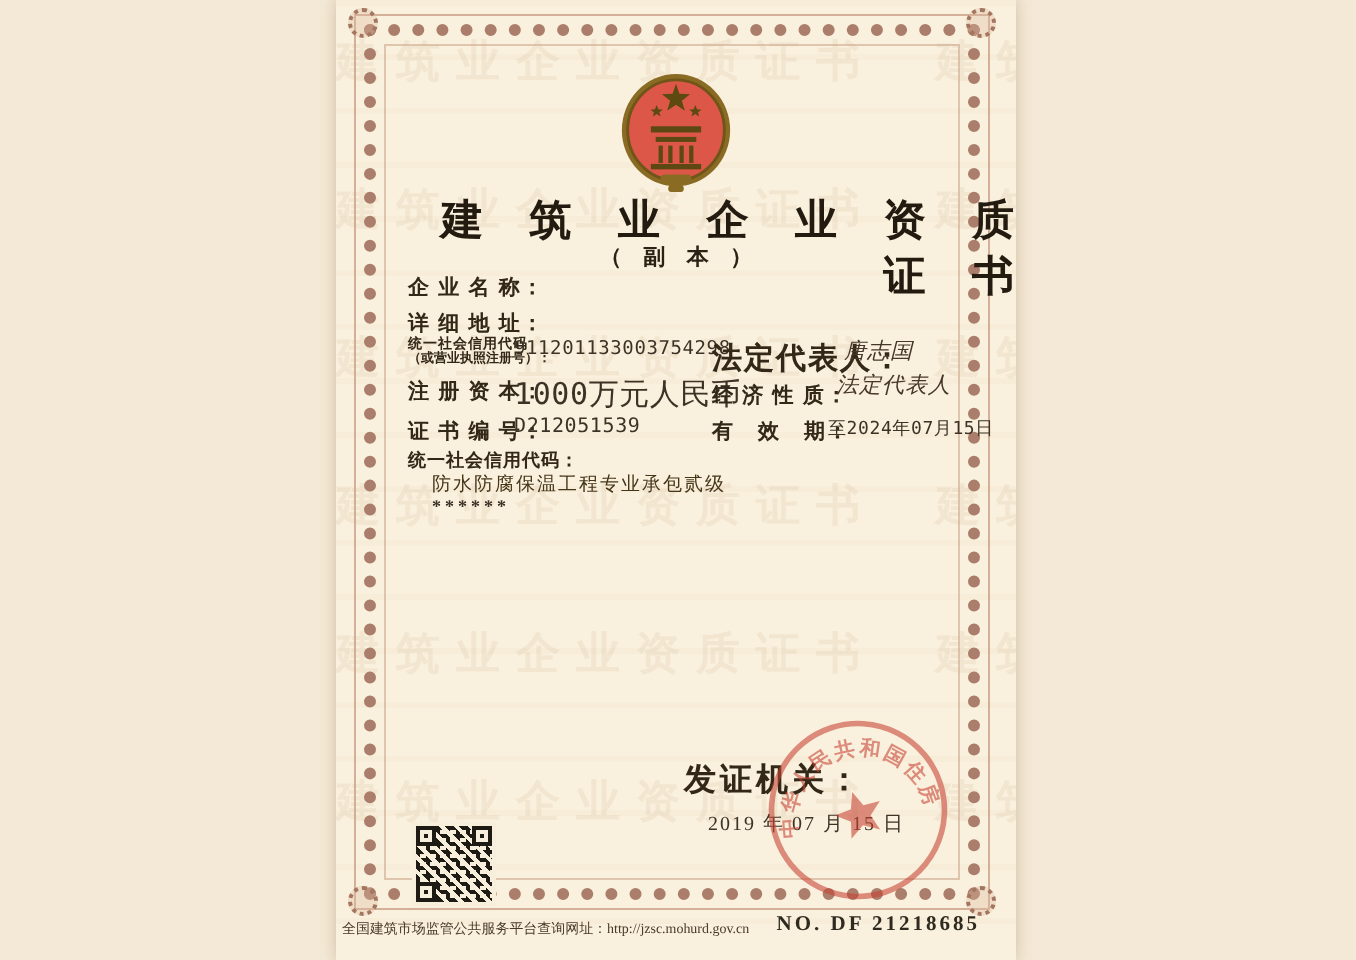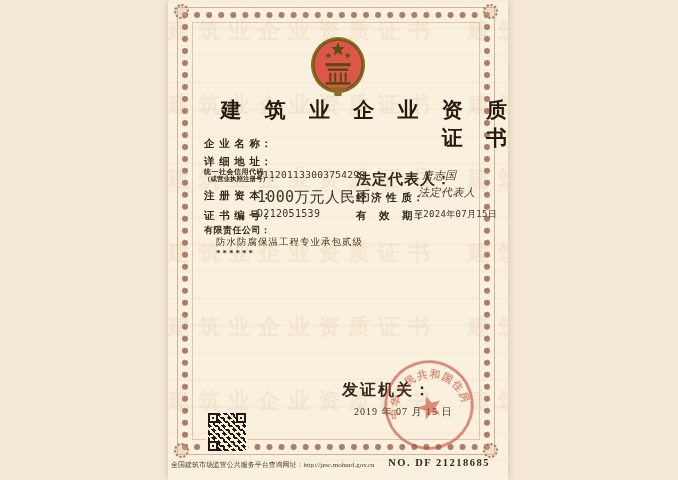--- a/index.html
+++ b/index.html
@@ -90,20 +90,21 @@
       <rect x="21" y="38" width="2.2" height="9" fill="#5c4812"></rect>
       <rect x="26" y="38" width="2.2" height="9" fill="#5c4812"></rect>
       <rect x="31.8" y="38" width="2.2" height="9" fill="#5c4812"></rect>
       <rect x="36.8" y="38" width="2.2" height="9" fill="#5c4812"></rect>
       <rect x="17" y="47.5" width="26" height="2.8" fill="#5c4812"></rect>
       <rect x="22" y="53" width="16" height="5" rx="2" fill="#8a6b24"></rect>
       <rect x="26" y="58.5" width="8" height="3.5" rx="1.5" fill="#8a6b24"></rect>
     </svg>
 
     <div class="title">建 筑 业 企 业 资 质 证 书</div>
+    <div class="subtitle">（ 副 本 ）</div>
 
     <div class="lbl" style="left:36px;top:137px">企 业 名 称：</div>
 
     <div class="lbl" style="left:36px;top:155px">详 细 地 址：</div>
 
     <div class="lbl-sm" style="left:36px;top:167px;font-size:7px;letter-spacing:0.5px">统一社会信用代码</div>
     <div class="lbl-sm" style="left:36px;top:175px;font-size:6.5px">（或营业执照注册号）：</div>
     <div class="val-print" style="left:89px;top:169px">911201133003754298</div>
     <div class="lbl" style="left:188px;top:170px;font-size:15px">法定代表人：</div>
     <div class="val-hand" style="left:254px;top:168px">唐志国</div>
@@ -111,21 +112,21 @@
     <div class="lbl" style="left:36px;top:189px">注 册 资 本：</div>
     <div class="val-print" style="left:89px;top:188px;font-size:15px">1000万元人民币</div>
     <div class="lbl" style="left:188px;top:191px">经 济 性 质：</div>
     <div class="val-hand" style="left:250px;top:185px">法定代表人</div>
 
     <div class="lbl" style="left:36px;top:209px">证 书 编 号：</div>
     <div class="val-print" style="left:89px;top:208px;font-size:10px">D212051539</div>
     <div class="lbl" style="left:188px;top:209px">有　效　期：</div>
     <div class="val-print" style="left:246px;top:208px;font-size:9px">至2024年07月15日</div>
 
-    <div class="lbl" style="left:36px;top:224px;font-size:9px;letter-spacing:0.5px">有限责任公司：</div>
+    <div class="lbl" style="left:36px;top:224px;font-size:9px;letter-spacing:0.5px">统一社会信用代码：</div>
     <div class="qual-grade" style="left:48px;top:236px">防水防腐保温工程专业承包贰级</div>
     <div class="stars" style="left:48px;top:248px">******</div>
 
     <div class="issuer">发证机关：</div>
     <div class="date-line">2019 年 07 月 15 日</div>
 
     <svg class="seal" viewBox="0 0 100 100">
       <circle cx="50" cy="50" r="46" fill="none" stroke="#c84435" stroke-width="3"></circle>
       <path id="sealArc" d="M50,50 m-35,6 a35,35 0 1,1 70,0" fill="none"></path>
       <text font-size="11" fill="#c84435" letter-spacing="1.5" font-weight="bold">

